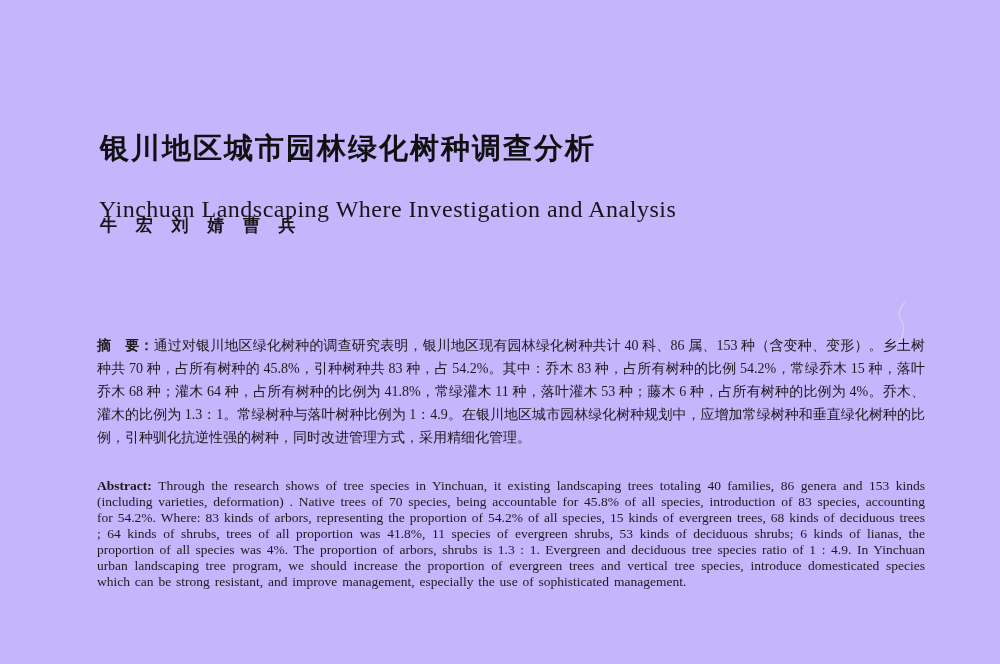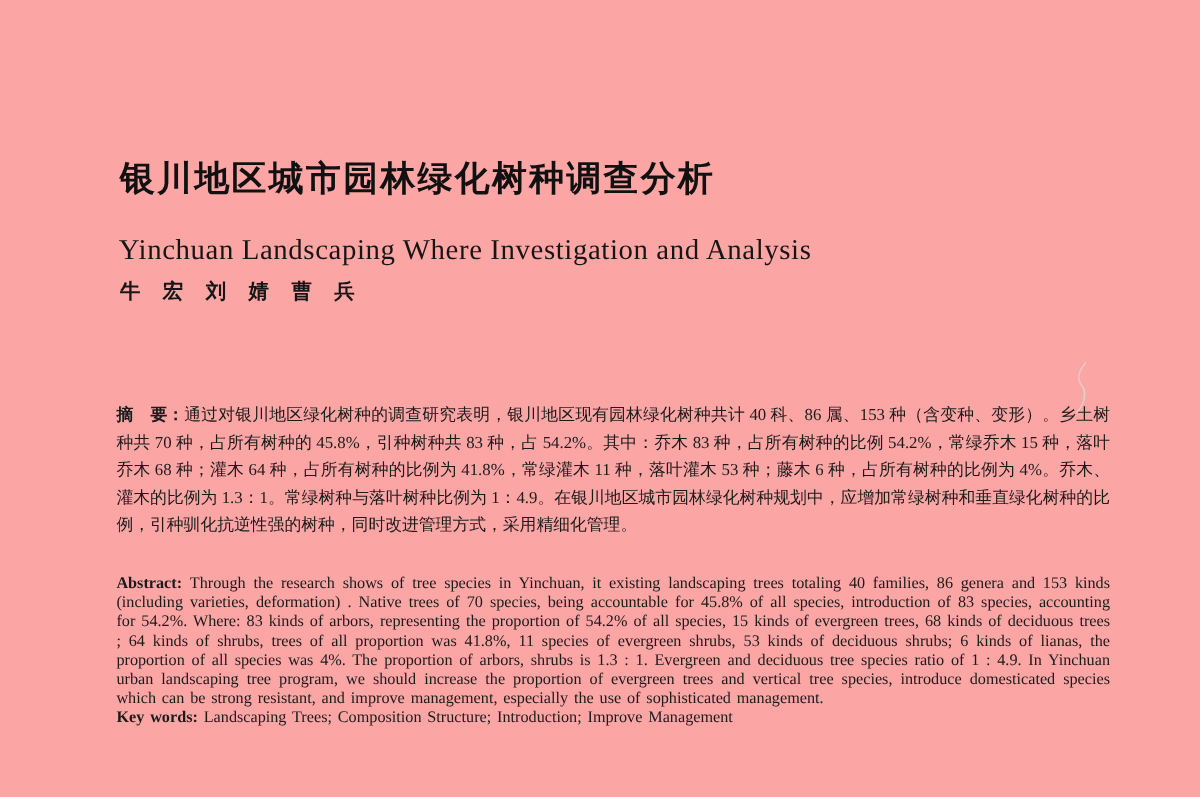--- a/index.html
+++ b/index.html
@@ -4,21 +4,21 @@
 <style>
   html, body {
     margin: 0;
     padding: 0;
     background: #ffffff;
   }
   #page {
     position: relative;
     width: 1000px;
     height: 664px;
-    background: #fca5a5;
+    background: #c4b5fd;
     overflow: hidden;
     color: #1c1c1c;
   }
   
   .title-zh {
     position: absolute;
     left: 100px;
     top: 110px;
     font-family: "Liberation Sans", sans-serif;
     font-weight: 700;
@@ -36,21 +36,21 @@
     font-weight: 400;
     font-size: 24px;
     letter-spacing: 0.5px;
     color: #161616;
     white-space: nowrap;
   }
   
   .authors {
     position: absolute;
     left: 100px;
-    top: 231px;
+    top: 214px;
     font-family: "Liberation Sans", sans-serif;
     font-weight: 700;
     font-size: 17px;
     letter-spacing: 7px;
     color: #161616;
     white-space: nowrap;
   }
   
   .zh-block {
     position: absolute;
@@ -112,20 +112,19 @@
   <h2 class="title-en">Yinchuan Landscaping Where Investigation and Analysis</h2>
 
   <div class="authors">牛 宏  刘 婧  曹 兵</div>
 
   <div class="zh-block">
     <p><span class="lbl">摘　要：</span><span>通过对银川地区绿化树种的调查研究表明，银川地区现有园林绿化树种共计 40 科、86 属、153 种（含变种、变形）。乡土树种共 70 种，占所有树种的 45.8%，引种树种共 83 种，占 54.2%。其中：乔木 83 种，占所有树种的比例 54.2%，常绿乔木 15 种，落叶乔木 68 种；灌木 64 种，占所有树种的比例为 41.8%，常绿灌木 11 种，落叶灌木 53 种；藤木 6 种，占所有树种的比例为 4%。乔木、灌木的比例为 1.3：1。常绿树种与落叶树种比例为 1：4.9。在银川地区城市园林绿化树种规划中，应增加常绿树种和垂直绿化树种的比例，引种驯化抗逆性强的树种，同时改进管理方式，采用精细化管理。</span></p>
   </div>
 
   <div class="en-block">
     <p><span class="lbl">Abstract:</span>&nbsp;<span>Through the research shows of tree species in Yinchuan, it existing landscaping trees totaling 40 families, 86 genera and 153 kinds (including varieties, deformation) . Native trees of 70 species, being accountable for 45.8% of all species, introduction of 83 species, accounting for 54.2%. Where: 83 kinds of arbors, representing the proportion of 54.2% of all species, 15 kinds of evergreen trees, 68 kinds of deciduous trees ; 64 kinds of shrubs, trees of all proportion was 41.8%, 11 species of evergreen shrubs, 53 kinds of deciduous shrubs; 6 kinds of lianas, the proportion of all species was 4%. The proportion of arbors, shrubs is 1.3 : 1. Evergreen and deciduous tree species ratio of 1 : 4.9. In Yinchuan urban landscaping tree program, we should increase the proportion of evergreen trees and vertical tree species, introduce domesticated species which can be strong resistant, and improve management, especially the use of sophisticated management.</span></p>
-    <p class="keywords-line"><span class="lbl">Key words:</span>&nbsp;<span>Landscaping Trees; Composition Structure; Introduction; Improve Management</span></p>
   </div>
 
   <svg class="scan-artifact" viewBox="0 0 18 46" xmlns="http://www.w3.org/2000/svg" aria-hidden="true">
     <path d="M12 2 C 5 10, 4 16, 9 22 C 13 28, 10 38, 4 44" fill="none" stroke="#d9d9d9" stroke-width="1.2"></path>
   </svg>
 
 </div>
 
 </body></html>

